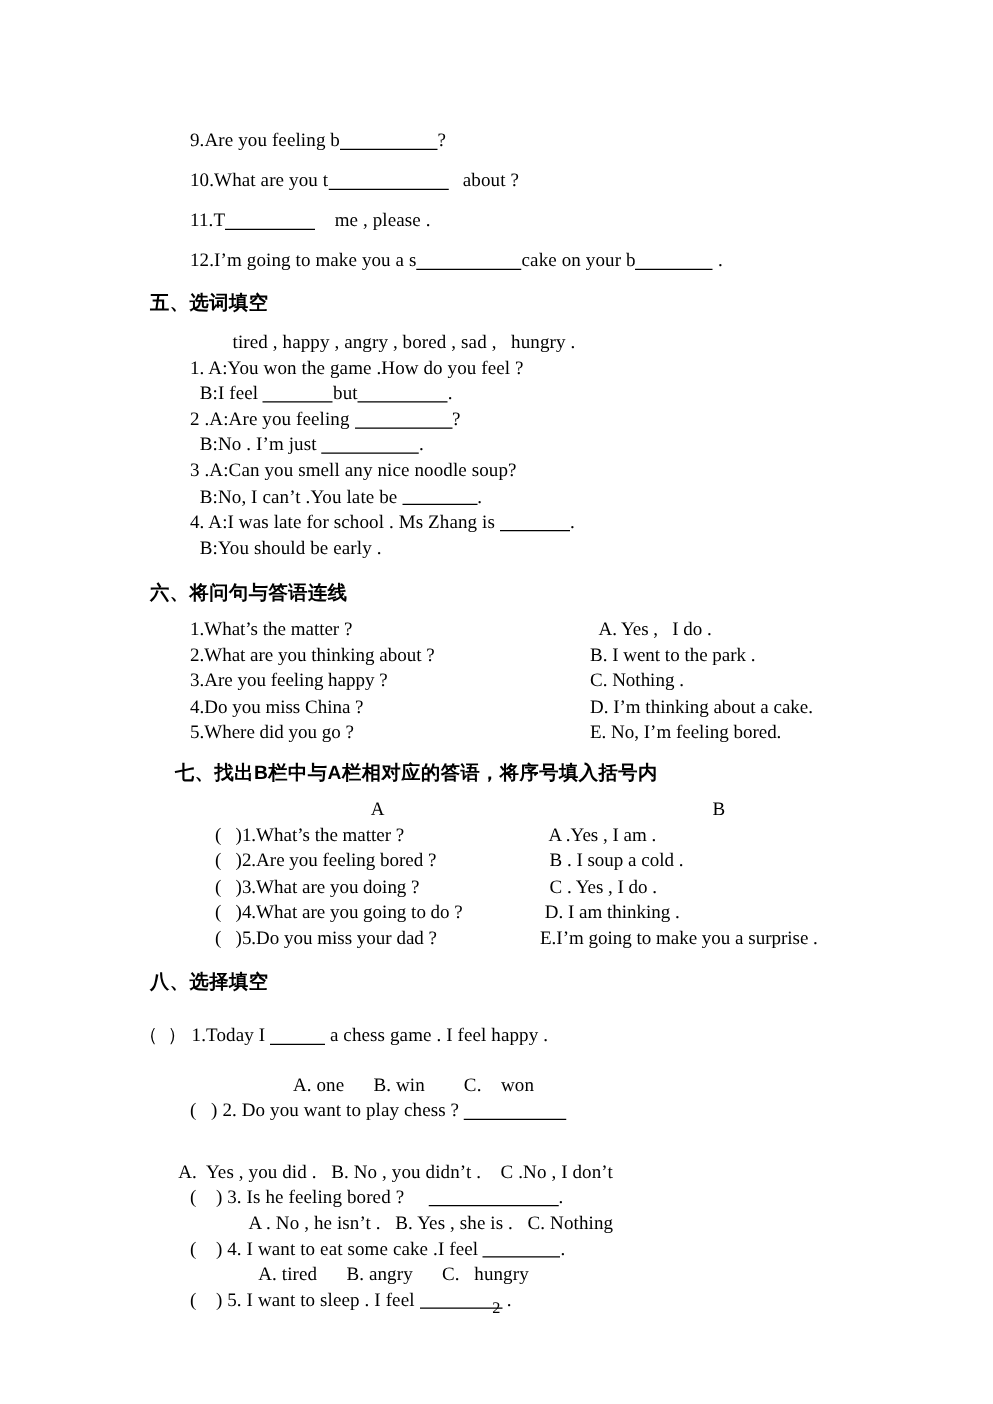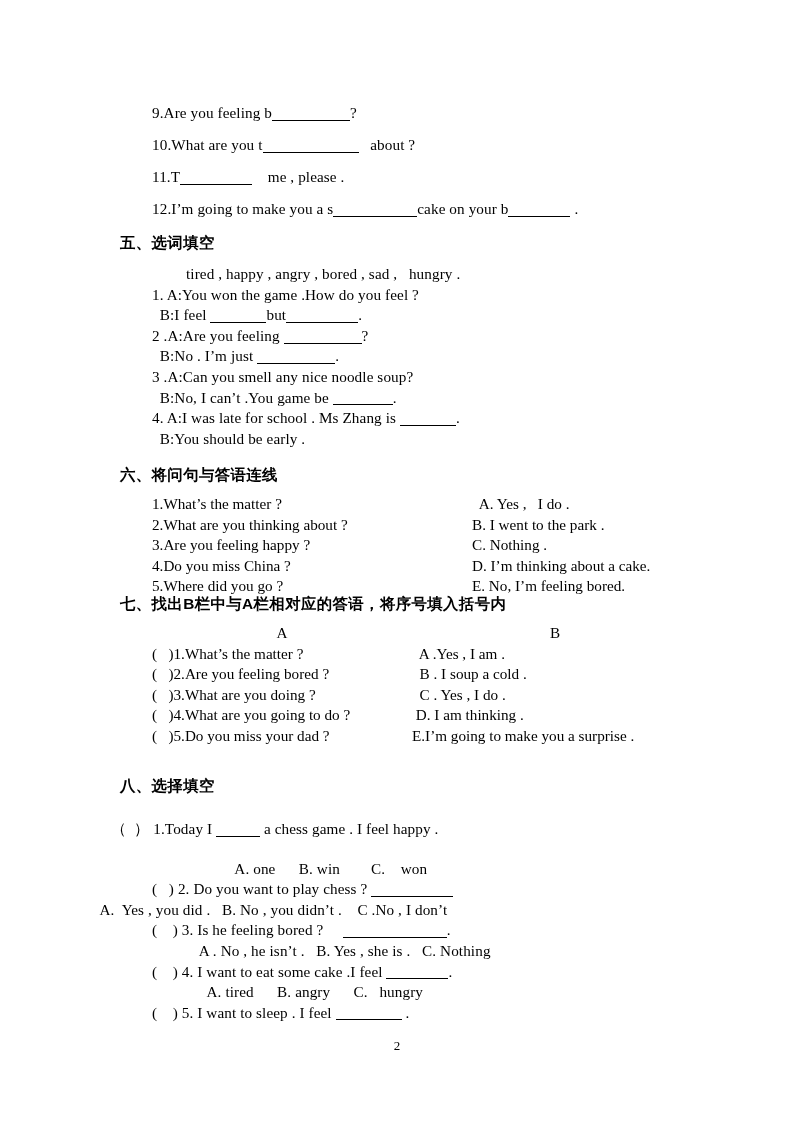--- a/index.html
+++ b/index.html
@@ -112,21 +112,21 @@
     <div class="line ind-sub">1. A:You won the game .How do you feel ?</div>
 
     <div class="line ind-sub"><span>  B:I feel </span><span class="u" style="width:56px"></span><span>but</span><span class="u" style="width:72px"></span><span>.</span></div>
 
     <div class="line ind-sub"><span>2 .A:Are you feeling </span><span class="u" style="width:78px"></span><span>?</span></div>
 
     <div class="line ind-sub"><span>  B:No . I’m just </span><span class="u" style="width:78px"></span><span>.</span></div>
 
     <div class="line ind-sub">3 .A:Can you smell any nice noodle soup?</div>
 
-    <div class="line ind-sub"><span>  B:No, I can’t .You game be </span><span class="u" style="width:60px"></span><span>.</span></div>
+    <div class="line ind-sub"><span>  B:No, I can’t .You late be </span><span class="u" style="width:60px"></span><span>.</span></div>
 
     <div class="line ind-sub"><span>4. A:I was late for school . Ms Zhang is </span><span class="u" style="width:56px"></span><span>.</span></div>
 
     <div class="line ind-sub">  B:You should be early .</div>
   </div>
 
   <div class="blk" style="top:464px;">
     <div class="heading ind-head">六、将问句与答语连线</div>
 
     <div style="padding-left:152px; margin-top:8px;">
@@ -146,21 +146,21 @@
         <span class="colA">4.Do you miss China ?</span>
         <span class="colB">D. I’m thinking about a cake.</span>
       </div>
       <div class="row2">
         <span class="colA">5.Where did you go ?</span>
         <span class="colB">E. No, I’m feeling bored.</span>
       </div>
     </div>
   </div>
 
-  <div class="blk" style="top:593px;">
+  <div class="blk" style="top:608px;margin-left:20px;">
     <div class="heading ind-head">七、找出B栏中与A栏相对应的答语，将序号填入括号内</div>
 
     <div style="padding-left:152px; margin-top:8px;">
       <div class="colhdr">
         <span style="width:260px; flex:0 0 260px; text-align:center; padding-right:80px;">A</span>
         <span style="flex:1 1 auto; text-align:left; padding-left:58px;">B</span>
       </div>
 
       <div class="row2 row2b">
         <span class="colA">(   )1.What’s the matter ?</span>
@@ -185,21 +185,21 @@
     </div>
   </div>
 
   <div class="blk" style="top:775px;">
     <div class="heading ind-head">八、选择填空</div>
 
     <div class="line" style="padding-left:111px; margin-top:22px;"><span>（  ） 1.Today I </span><span class="u" style="width:44px"></span><span> a chess game . I feel happy .</span></div>
     <div class="line" style="padding-left:204px; margin-top:19px;">        A. one      B. win        C.    won</div>
 
     <div class="line" style="padding-left:152px;"><span>(   ) 2. Do you want to play chess ? </span><span class="u" style="width:82px"></span><span></span></div>
-    <div class="line" style="padding-left:77px;">      A.  Yes , you did .   B. No , you didn’t .    C .No , I don’t</div>
+    <div class="line" style="padding-left:120px;margin-top:28px;">      A.  Yes , you did .   B. No , you didn’t .    C .No , I don’t</div>
 
     <div class="line" style="padding-left:152px;"><span>(    ) 3. Is he feeling bored ?     </span><span class="u" style="width:104px"></span><span>.</span></div>
     <div class="line" style="padding-left:184px;">    A . No , he isn’t .   B. Yes , she is .   C. Nothing</div>
 
     <div class="line" style="padding-left:152px;"><span>(    ) 4. I want to eat some cake .I feel </span><span class="u" style="width:62px"></span><span>.</span></div>
     <div class="line" style="padding-left:184px;">      A. tired      B. angry      C.   hungry</div>
 
     <div class="line" style="padding-left:152px;"><span>(    ) 5. I want to sleep . I feel </span><span class="u" style="width:66px"></span><span> .</span></div>
   </div>
 

